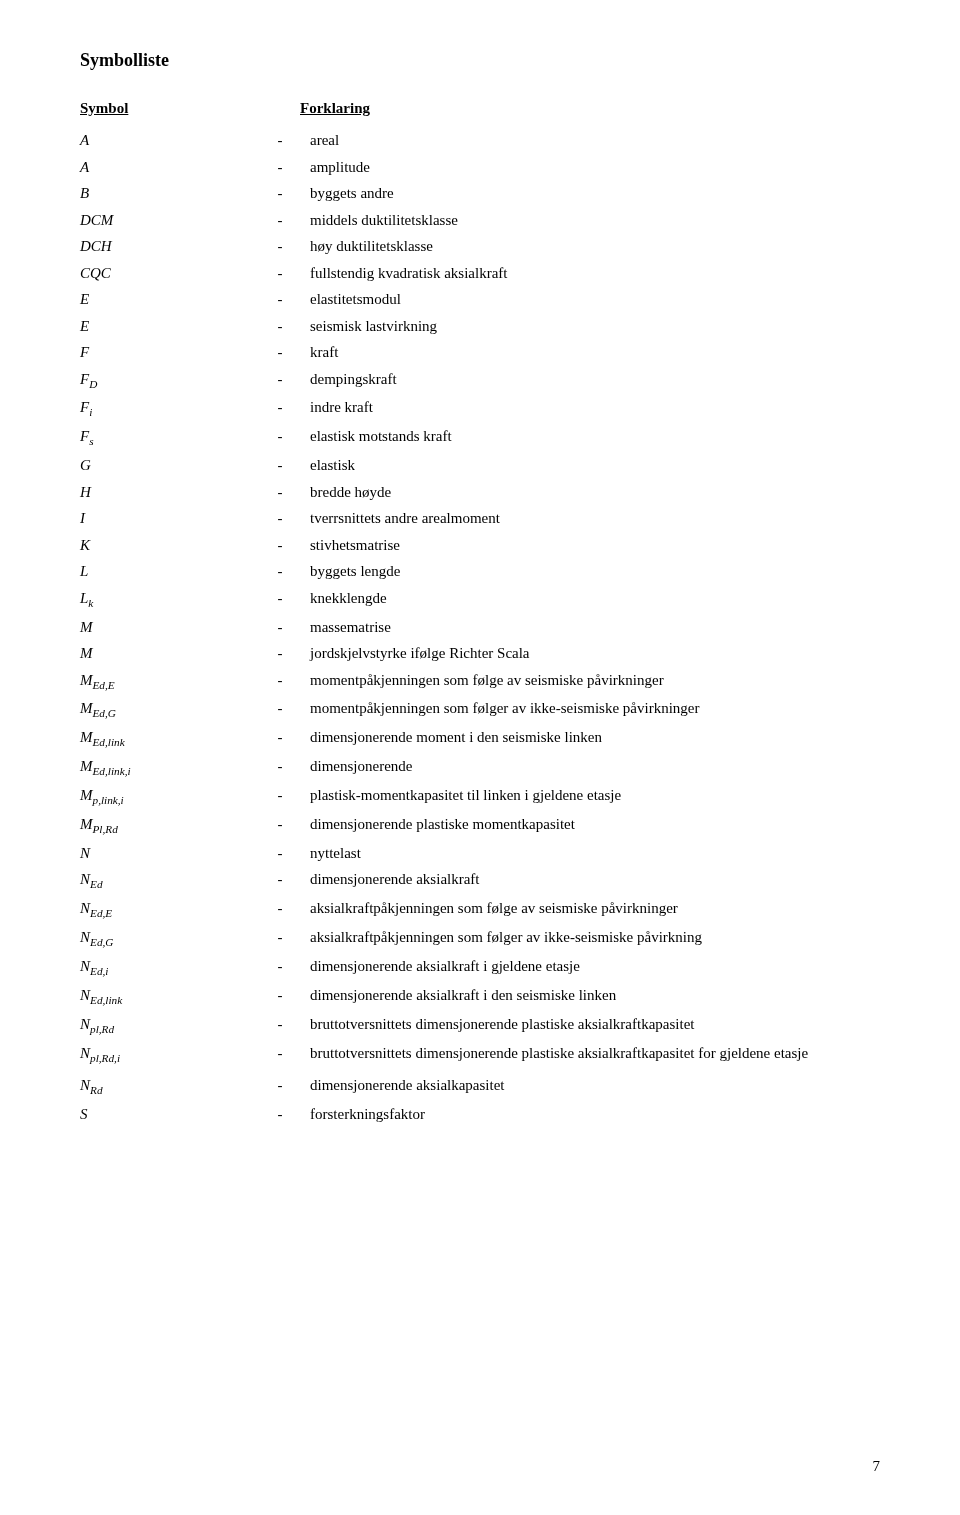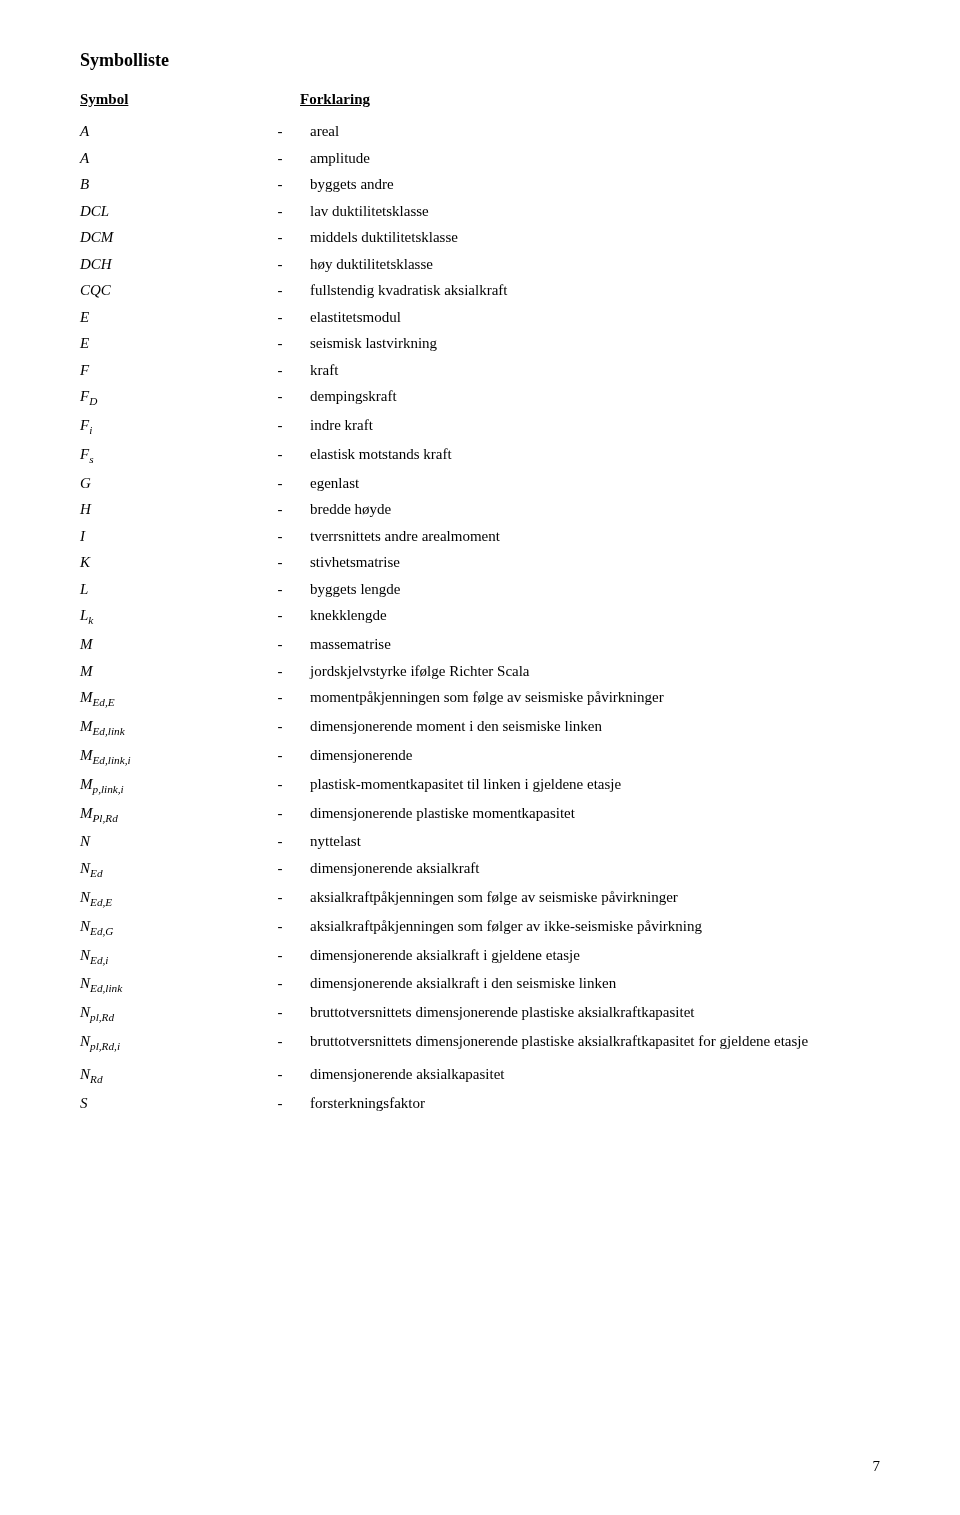--- a/index.html
+++ b/index.html
@@ -14,21 +14,21 @@
       font-size: 15px;
       color: #000000;
       width: 960px;
       min-height: 1515px;
       padding: 50px 80px 80px 80px;
     }
 
     .page-title {
       font-size: 18px;
       font-weight: bold;
-      margin-bottom: 20px;
+      margin-bottom: 29px;
     }
 
     .symbol-table {
       width: 100%;
       border-collapse: collapse;
     }
 
     .symbol-table thead tr th {
       text-align: left;
       font-weight: bold;
@@ -114,25 +114,20 @@
       <td>-</td>
       <td>amplitude</td>
     </tr>
 
     <tr>
       <td><span class="sym">B</span></td>
       <td>-</td>
       <td>byggets andre</td>
     </tr>
 
-    <tr>
-      <td><span class="sym">DCL</span></td>
-      <td>-</td>
-      <td>lav duktilitetsklasse</td>
-    </tr>
 
     <tr>
       <td><span class="sym">DCM</span></td>
       <td>-</td>
       <td>middels duktilitetsklasse</td>
     </tr>
 
     <tr>
       <td><span class="sym">DCH</span></td>
       <td>-</td>
@@ -177,21 +172,21 @@
 
     <tr>
       <td><span class="sym"><i>F</i><sub>s</sub></span></td>
       <td>-</td>
       <td>elastisk motstands kraft</td>
     </tr>
 
     <tr>
       <td><span class="sym">G</span></td>
       <td>-</td>
-      <td>egenlast</td>
+      <td>elastisk</td>
     </tr>
 
     <tr>
       <td><span class="sym">H</span></td>
       <td>-</td>
       <td>bredde høyde</td>
     </tr>
 
     <tr>
       <td><span class="sym">I</span></td>
@@ -229,20 +224,25 @@
       <td>jordskjelvstyrke ifølge Richter Scala</td>
     </tr>
 
 
     <tr>
       <td><span class="sym"><i>M</i><sub>Ed,E</sub></span></td>
       <td>-</td>
       <td>momentpåkjenningen som følge av seismiske påvirkninger</td>
     </tr>
 
+    <tr>
+      <td><span class="sym"><i>M</i><sub>Ed,G</sub></span></td>
+      <td>-</td>
+      <td>momentpåkjenningen som følger av ikke-seismiske påvirkninger</td>
+    </tr>
 
     <tr>
       <td><span class="sym"><i>M</i><sub>Ed,link</sub></span></td>
       <td>-</td>
       <td>dimensjonerende moment i den seismiske linken</td>
     </tr>
 
     <tr>
       <td><span class="sym"><i>M</i><sub>Ed,link,i</sub></span></td>
       <td>-</td>

